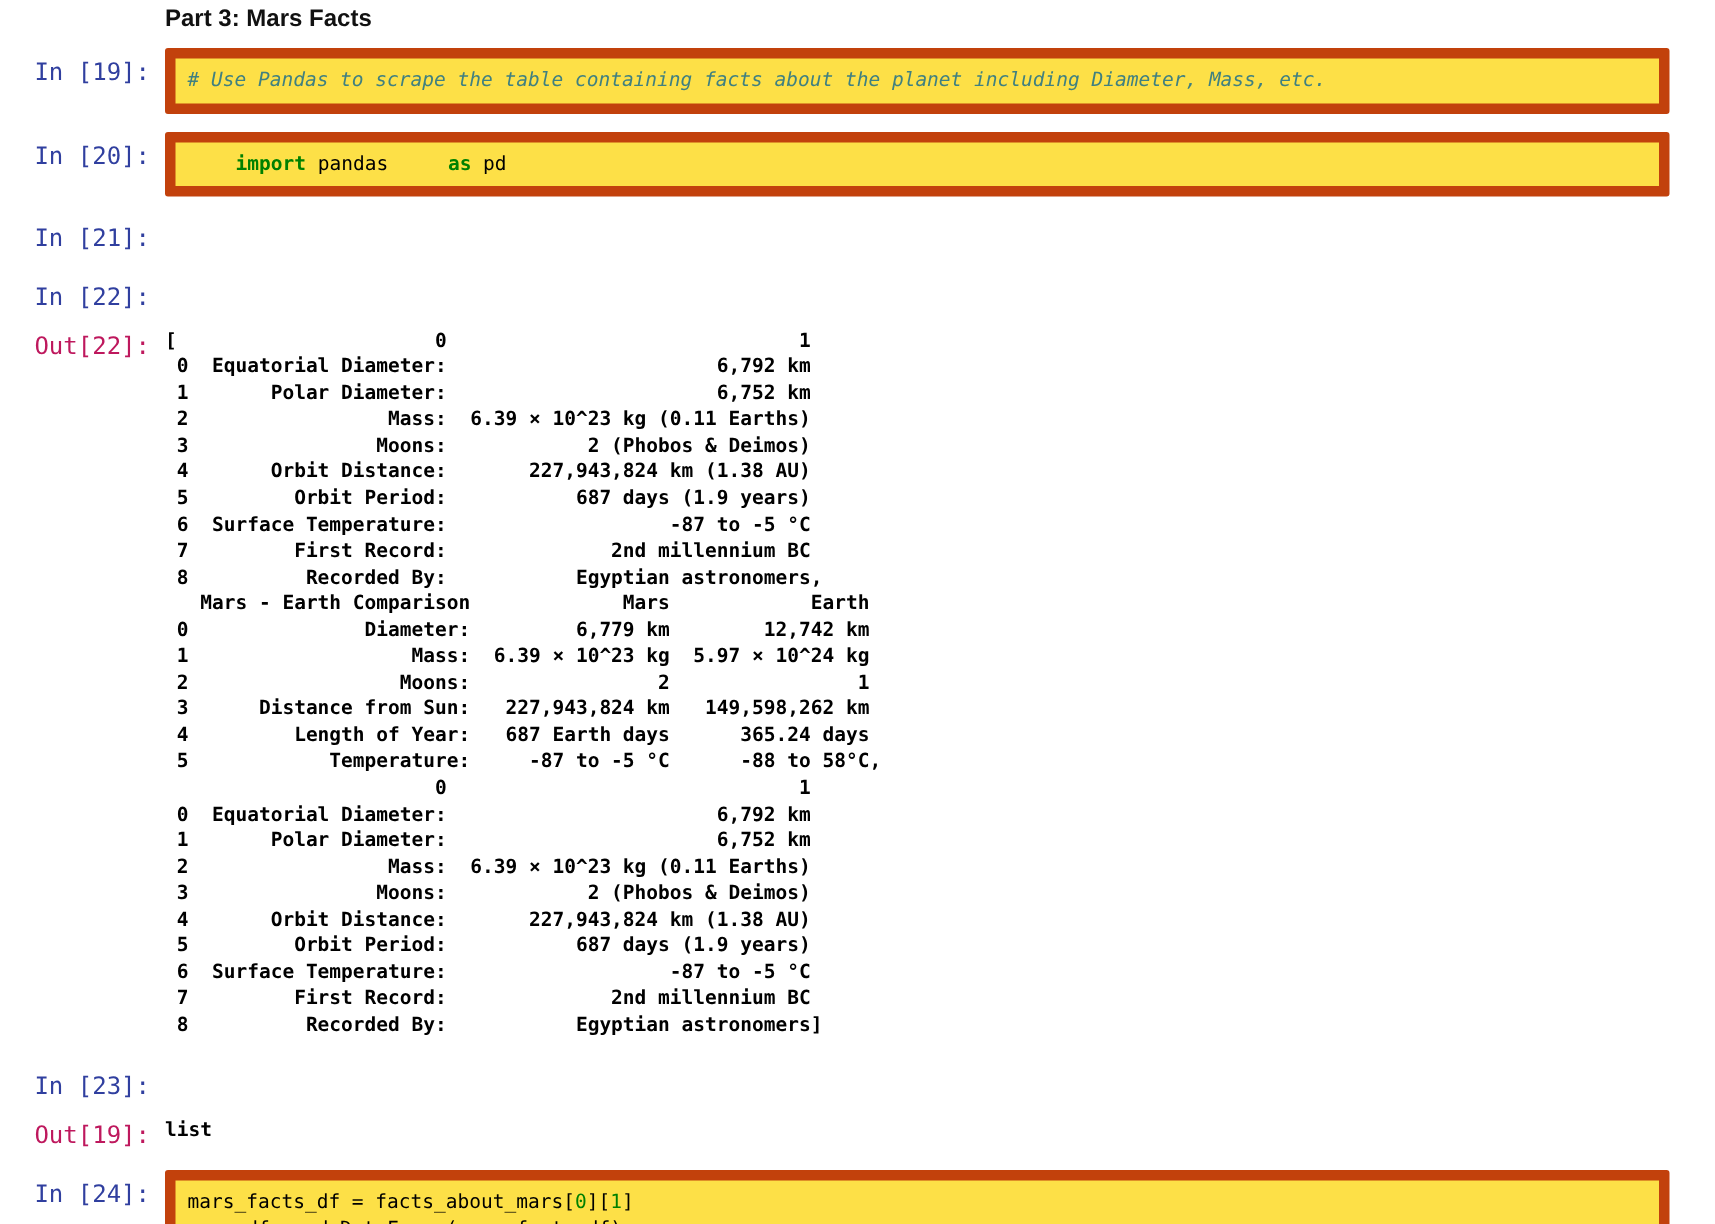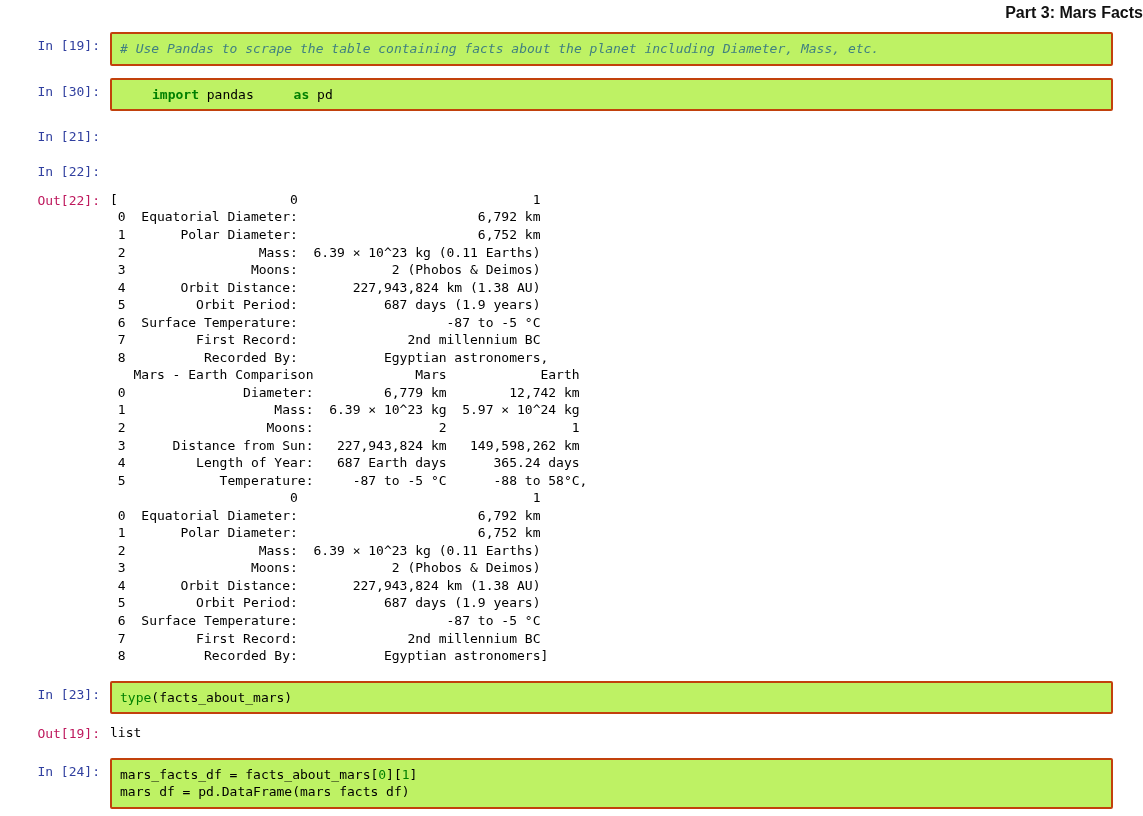--- a/index.html
+++ b/index.html
@@ -14,83 +14,83 @@
     width: 1143px;
     margin: 0;
     padding: 0;
     box-sizing: border-box;
   }
   .heading {
     padding: 4px 0 8px 110px;
     font-weight: bold;
     font-size: 16px;
     color: #111;
-    text-align: right;
   }
   .cell {
     display: flex;
     align-items: flex-start;
     padding: 2px 0;
     margin-bottom: 8px;
   }
   .prompt {
     width: 110px;
     min-width: 110px;
     text-align: right;
     padding: 6px 10px 0 0;
     font-family: Menlo, Consolas, "DejaVu Sans Mono", monospace;
-    font-size: 13px;
+    font-size: 16px;
     box-sizing: border-box;
     line-height: 1.3;
   }
   .in-prompt { color: #303F9F; }
   .out-prompt { color: #be185d; }
   .input-area {
     flex: 1;
-    border: 2px solid #c2410c;
+    border: 7px solid #c2410c;
     border-radius: 2px;
-    background: #bef264;
+    background: #fde047;
     padding: 6px 8px;
     margin-right: 30px;
     font-family: Menlo, Consolas, "DejaVu Sans Mono", monospace;
     font-size: 13px;
     line-height: 1.35;
     white-space: pre;
     overflow-x: auto;
   }
   .output-area {
     flex: 1;
     padding: 4px 8px 4px 0;
     margin-right: 30px;
     font-family: Menlo, Consolas, "DejaVu Sans Mono", monospace;
     font-size: 13px;
     line-height: 1.35;
     white-space: pre;
     color: #000;
+    font-weight: bold;
   }
   .tok-comment { color: #408080; font-style: italic; }
   .tok-keyword { color: #008000; font-weight: bold; margin-left: 32px; }
   .tok-string  { color: #BA2121; }
   .tok-builtin { color: #008000; }
   .tok-number  { color: #008000; }
 </style>
 </head>
 <body>
 
 <div class="notebook">
 
   <div class="heading">Part 3: Mars Facts</div>
 
   <div class="cell">
     <div class="prompt in-prompt">In [19]:</div>
     <div class="input-area"><span class="tok-comment"># Use Pandas to scrape the table containing facts about the planet including Diameter, Mass, etc.</span></div>
   </div>
 
   <div class="cell">
-    <div class="prompt in-prompt">In [30]:</div>
+    <div class="prompt in-prompt">In [20]:</div>
     <div class="input-area"><span class="tok-keyword">import</span><span> pandas </span><span class="tok-keyword">as</span><span> pd</span></div>
   </div>
 
   <div class="cell">
     <div class="prompt in-prompt">In [21]:</div>
   </div>
 
   <div class="cell" style="margin-bottom:2px;">
     <div class="prompt in-prompt">In [22]:</div>
   </div>
@@ -121,21 +121,20 @@
  3                Moons:            2 (Phobos &amp; Deimos)
  4       Orbit Distance:       227,943,824 km (1.38 AU)
  5         Orbit Period:           687 days (1.9 years)
  6  Surface Temperature:                   -87 to -5 °C
  7         First Record:              2nd millennium BC
  8          Recorded By:           Egyptian astronomers]</div>
   </div>
 
   <div class="cell" style="margin-bottom:2px;">
     <div class="prompt in-prompt">In [23]:</div>
-    <div class="input-area"><span class="tok-builtin">type</span><span>(facts_about_mars)</span></div>
   </div>
 
   <div class="cell">
     <div class="prompt out-prompt">Out[19]:</div>
     <div class="output-area">list</div>
   </div>
 
   <div class="cell" style="margin-bottom:0;">
     <div class="prompt in-prompt">In [24]:</div>
     <div class="input-area"><span><span>mars_facts_df = facts_about_mars[</span><span class="tok-number">0</span><span>][</span><span class="tok-number">1</span><span>]</span></span>

